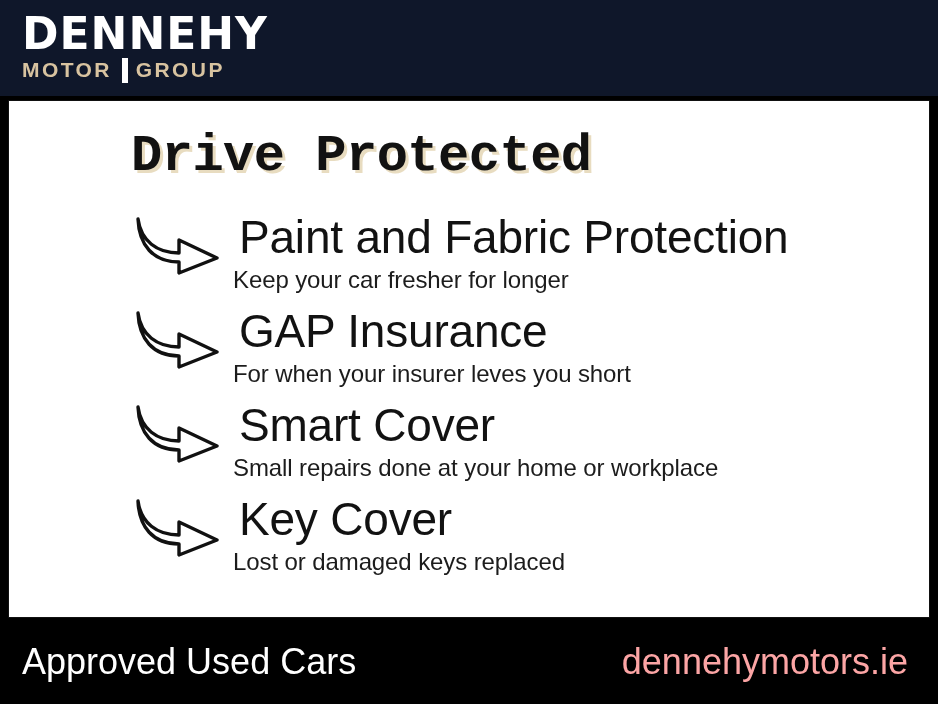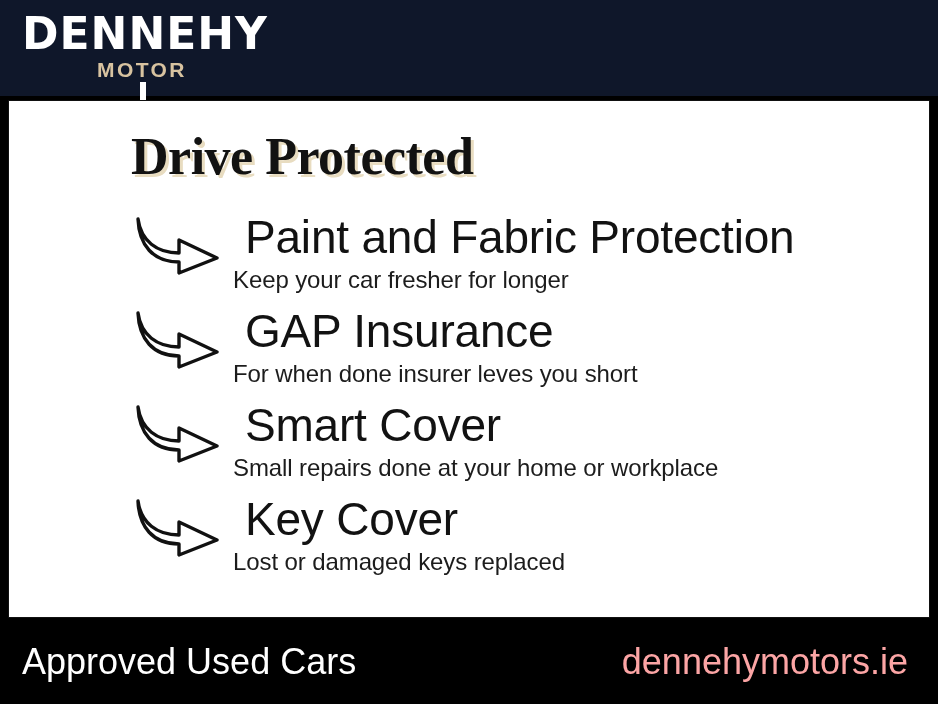--- a/index.html
+++ b/index.html
@@ -50,21 +50,20 @@
     color: #ffffff;
     white-space: nowrap;
   }
 
   .logo-sub {
     display: flex;
     align-items: center;
     height: 24px;
     margin-top: 2px;
     white-space: nowrap;
-    flex-direction: column;
   }
 
   .logo-sub-text {
     font-family: "Liberation Sans", sans-serif;
     font-weight: bold;
     font-size: 21px;
     letter-spacing: 2.4px;
     color: #d8c3a0;
   }
 
@@ -86,21 +85,21 @@
     height: 518px;
     background: #ffffff;
     border: 1px solid #111111;
     box-sizing: border-box;
   }
 
   .headline {
     position: absolute;
     left: 122px;
     top: 28px;
-    font-family: Liberation Serif, serif;
+    font-family: Liberation Mono, monospace;
     font-weight: bold;
     font-size: 52px;
     line-height: 56px;
     color: #121212;
     letter-spacing: -0.5px;
     white-space: nowrap;
     text-shadow: 3px 3px 0 #e8dcc0;
   }
 
   .feature-list {
@@ -119,21 +118,21 @@
     position: absolute;
     left: 126px;
     top: 6px;
     width: 86px;
     height: 60px;
   }
   .arrow-icon svg { display: block; width: 86px; height: 60px; }
 
   .feature-title {
     position: absolute;
-    left: 236px;
+    left: 230px;
     top: 0px;
     font-family: "Liberation Sans Narrow", "Liberation Sans", sans-serif;
     font-size: 46px;
     line-height: 56px;
     font-weight: normal;
     color: #121212;
     letter-spacing: -0.2px;
     white-space: nowrap;
   }
 
@@ -216,21 +215,21 @@
         <div class="feature-sub">Keep your car fresher for longer</div>
       </div>
 
       <div class="feature">
         <span class="arrow-icon">
           <svg viewBox="0 0 86 60" xmlns="http://www.w3.org/2000/svg">
             <path d="M3 4 C 6 26, 22 38, 44 38 L 44 25 L 82 43 L 44 58 L 44 47 C 18 47, 4 30, 3 4 Z" fill="#ffffff" stroke="#111111" stroke-width="3.4" stroke-linejoin="round"></path>
           </svg>
         </span>
         <div class="feature-title">GAP Insurance</div>
-        <div class="feature-sub">For when done insurer leves you short</div>
+        <div class="feature-sub">For when your insurer leves you short</div>
       </div>
 
       <div class="feature">
         <span class="arrow-icon">
           <svg viewBox="0 0 86 60" xmlns="http://www.w3.org/2000/svg">
             <path d="M3 4 C 6 26, 22 38, 44 38 L 44 25 L 82 43 L 44 58 L 44 47 C 18 47, 4 30, 3 4 Z" fill="#ffffff" stroke="#111111" stroke-width="3.4" stroke-linejoin="round"></path>
           </svg>
         </span>
         <div class="feature-title">Smart Cover</div>
         <div class="feature-sub">Small repairs done at your home or workplace</div>

